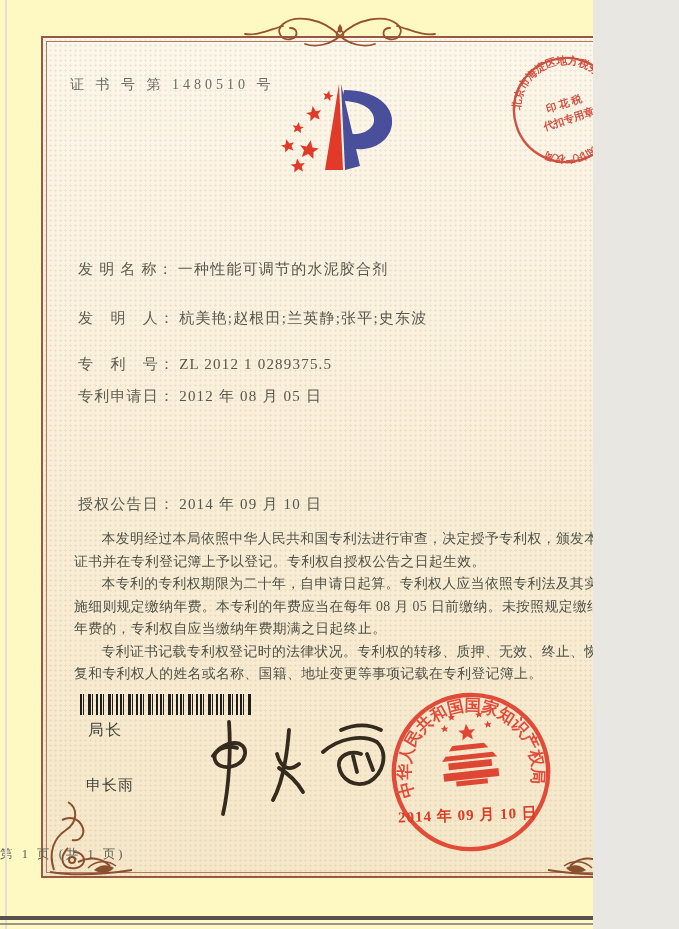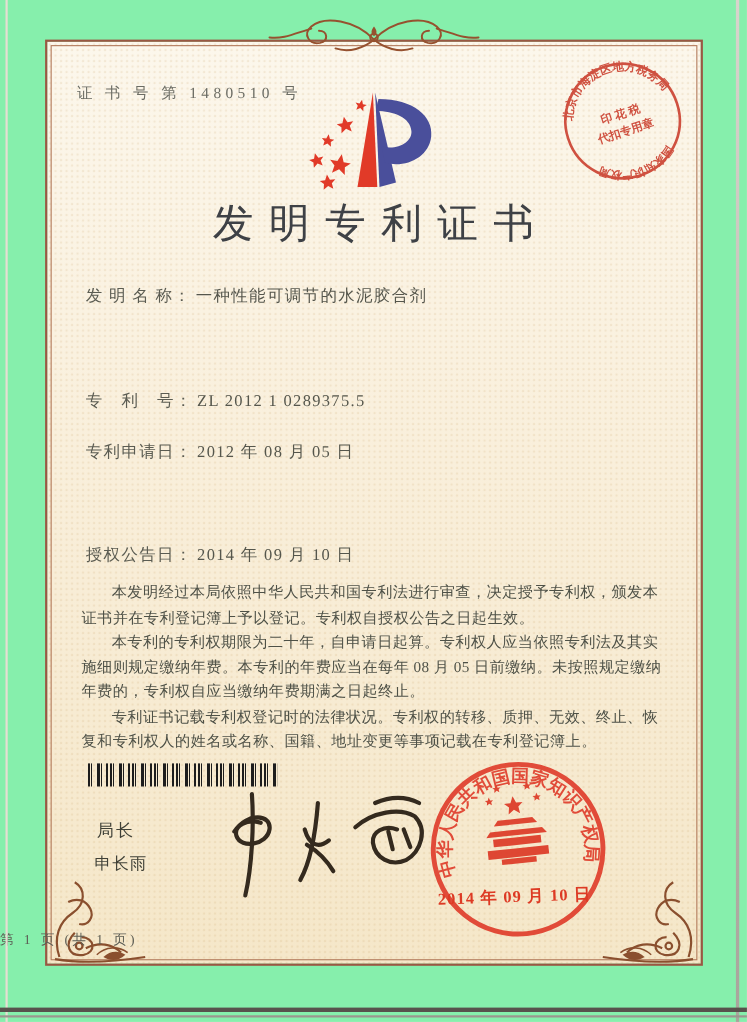--- a/index.html
+++ b/index.html
@@ -1,16 +1,16 @@
 <!DOCTYPE html>
 <html><head>
 <meta charset="utf-8">
 <style>
   html,body{margin:0;padding:0;background:#e9e7e2;}
-  .photo{position:relative;width:679px;height:929px;background:#86efac;overflow:hidden;
+  .photo{position:relative;width:593px;height:929px;background:#fef9c3;overflow:hidden;
          font-family:"Liberation Serif","DejaVu Serif",serif;}
   
   .edge-left{position:absolute;left:5px;top:0;bottom:0;width:2px;background:#e6ded2;}
   .edge-right{position:absolute;left:669px;top:0;bottom:0;width:3px;background:linear-gradient(180deg,#d8d4cc,#a9a49c);}
   .edge-bottom1{position:absolute;left:0;right:0;top:916px;height:4px;background:#57524c;}
   .edge-bottom2{position:absolute;left:0;right:0;top:923px;height:2px;background:#9b968e;}
 
   
   .frame{position:absolute;left:41px;top:36px;width:594px;height:838px;
          border:2px solid #9a5743;
@@ -29,21 +29,21 @@
 
   .paras{position:absolute;left:74px;top:528px;width:530px;}
   .paras p{margin:0;text-indent:2em;font-size:13.8px;line-height:22.5px;color:#4e5147;letter-spacing:0.4px;}
 
   .barcode{position:absolute;left:80px;top:694px;width:172px;height:21px;
     background:repeating-linear-gradient(90deg,
       #1d1d1d 0 2px,rgba(0,0,0,0) 2px 3px,#1d1d1d 3px 4px,rgba(0,0,0,0) 4px 8px,
       #1d1d1d 8px 11px,rgba(0,0,0,0) 11px 12px,#1d1d1d 12px 13px,rgba(0,0,0,0) 13px 16px,
       #1d1d1d 16px 18px,rgba(0,0,0,0) 18px 20px);}
 
-  .officer-title{position:absolute;left:88px;top:745px;font-size:15.5px;color:#3f4037;letter-spacing:2px;
+  .officer-title{position:absolute;left:88px;top:720px;font-size:15.5px;color:#3f4037;letter-spacing:2px;
                  font-family:"Liberation Sans","DejaVu Sans",sans-serif;}
   .officer-name{position:absolute;left:86px;top:776px;font-size:15px;color:#3f4037;letter-spacing:1px;
                 font-family:Liberation Mono, monospace;}
   .signature{position:absolute;left:185px;top:710px;}
 
   .logo{position:absolute;left:276px;top:80px;}
   .tax-stamp{position:absolute;left:506px;top:50px;transform:rotate(-18deg);opacity:.92;}
   .office-seal{position:absolute;left:382px;top:683px;transform:rotate(-6deg);opacity:.93;}
   .seal-date{position:absolute;left:398px;top:806px;font-size:15px;font-weight:600;color:#dd3a24;
              letter-spacing:1px;transform:rotate(-2deg);z-index:5;white-space:nowrap;}
@@ -128,29 +128,31 @@
     <text font-size="10.5" fill="#cc4433" font-weight="bold">
       <textPath href="#arcT" startOffset="50%" text-anchor="middle">北京市海淀区地方税务局</textPath>
     </text>
     <text font-size="10" fill="#cc4433" font-weight="bold">
       <textPath href="#arcB" startOffset="50%" text-anchor="middle">国家知识产权局</textPath>
     </text>
     <text x="60" y="57" text-anchor="middle" font-size="10.5" fill="#cc4433" font-weight="bold">印 花 税</text>
     <text x="60" y="73" text-anchor="middle" font-size="10.5" fill="#cc4433" font-weight="bold">代扣专用章</text>
   </svg>
 
-  <div class="title">发明专利证书</div>
 
   <div class="field" style="top:260px">
     <span>发 明 名 称：</span><span class="val">一种性能可调节的水泥胶合剂</span>
   </div>
+  <div class="field" style="top:309px">
+    <span>发　明　人：</span><span class="val">杭美艳;赵根田;兰英静;张平;史东波</span>
+  </div>
   <div class="field" style="top:355px">
     <span>专　利　号：</span><span class="val">ZL 2012 1 0289375.5</span>
   </div>
-  <div class="field" style="top:401px">
+  <div class="field" style="top:387px">
     <span>专利申请日：</span><span class="val">2012 年 08 月 05 日</span>
   </div>
   <div class="field" style="top:495px">
     <span>授权公告日：</span><span class="val">2014 年 09 月 10 日</span>
   </div>
 
   <div class="paras">
     <p>本发明经过本局依照中华人民共和国专利法进行审查，决定授予专利权，颁发本证书并在专利登记簿上予以登记。专利权自授权公告之日起生效。</p>
     <p>本专利的专利权期限为二十年，自申请日起算。专利权人应当依照专利法及其实施细则规定缴纳年费。本专利的年费应当在每年 08 月 05 日前缴纳。未按照规定缴纳年费的，专利权自应当缴纳年费期满之日起终止。</p>
     <p>专利证书记载专利权登记时的法律状况。专利权的转移、质押、无效、终止、恢复和专利权人的姓名或名称、国籍、地址变更等事项记载在专利登记簿上。</p>

